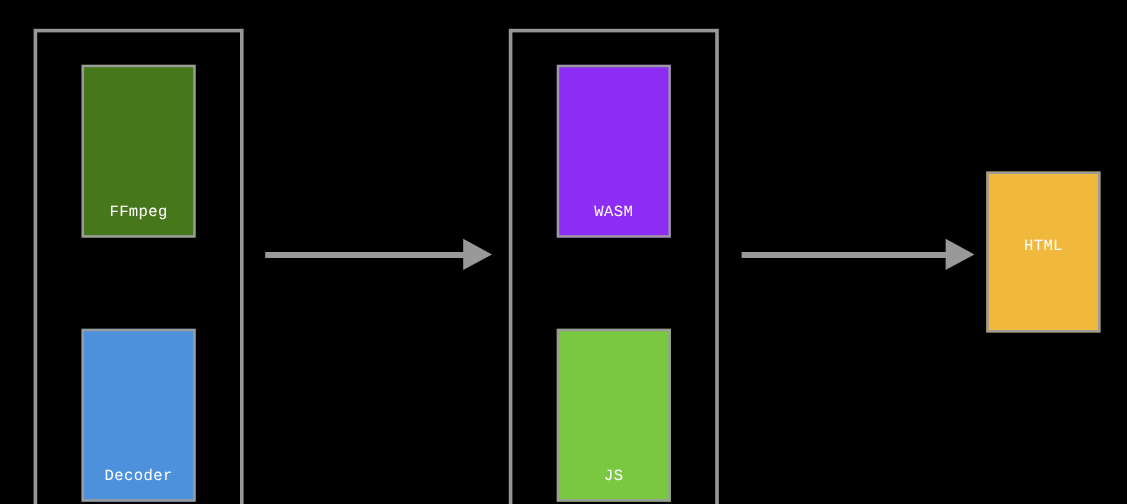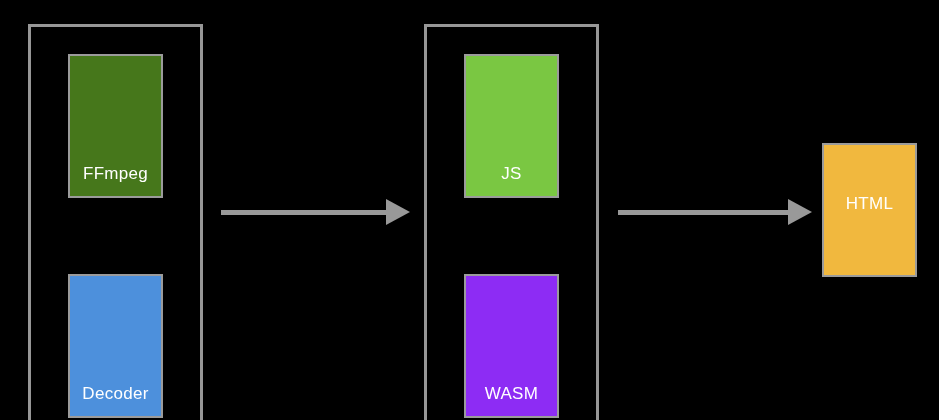--- a/index.html
+++ b/index.html
@@ -36,24 +36,25 @@
     height: 128px;
     border: 2px solid #9b9b9b;
     display: flex;
     align-items: flex-end;
     justify-content: center;
     padding-bottom: 12px;
     box-sizing: content-box;
   }
   .node-label {
     color: #ffffff;
-    font-size: 17px;
+    font-size: 13px;
     font-weight: 400;
     letter-spacing: 0.3px;
     white-space: nowrap;
+    font-family: Liberation Mono, monospace;
   }
   .output-node {
     position: absolute;
     left: 822px;
     top: 143px;
     width: 91px;
     height: 118px;
     border: 2px solid #9b9b9b;
     display: flex;
     align-items: center;
@@ -102,25 +103,25 @@
       <span class="node-label">Decoder</span>
     </div>
   </div>
 
   <div class="arrow arrow-1">
     <div class="arrow-shaft" style="background: rgb(153, 153, 153);"></div>
     <div class="arrow-head" style="border-left-color: rgb(153, 153, 153);"></div>
   </div>
 
   <div class="group-container group-middle" style="border-color: rgb(151, 151, 151);">
+    <div class="node" style="background: rgb(141, 44, 244);">
+      <span class="node-label">WASM</span>
+    </div>
     <div class="node" style="background: rgb(122, 199, 66);">
       <span class="node-label">JS</span>
-    </div>
-    <div class="node" style="background: rgb(141, 44, 244);">
-      <span class="node-label">WASM</span>
     </div>
   </div>
 
   <div class="arrow arrow-2">
     <div class="arrow-shaft" style="background: rgb(153, 153, 153);"></div>
     <div class="arrow-head" style="border-left-color: rgb(153, 153, 153);"></div>
   </div>
 
   <div class="output-node" style="background: rgb(241, 184, 62);">
     <span class="node-label">HTML</span>

